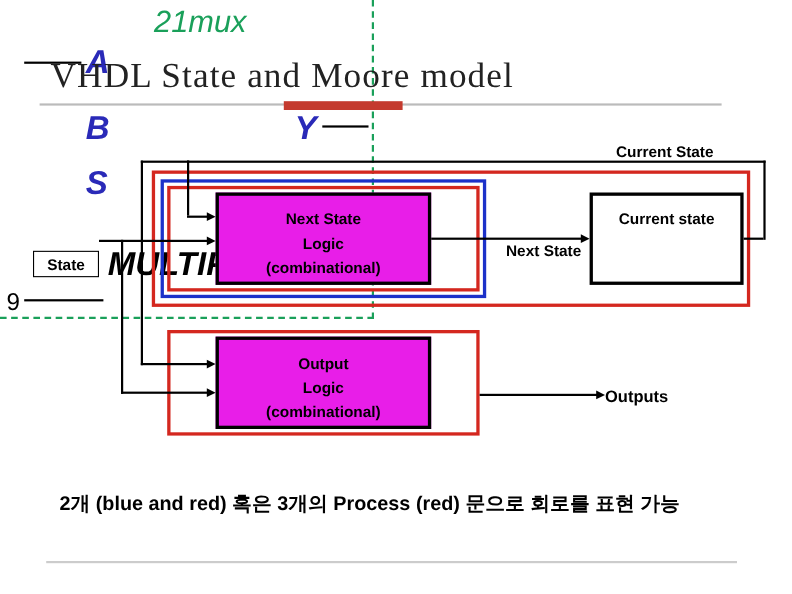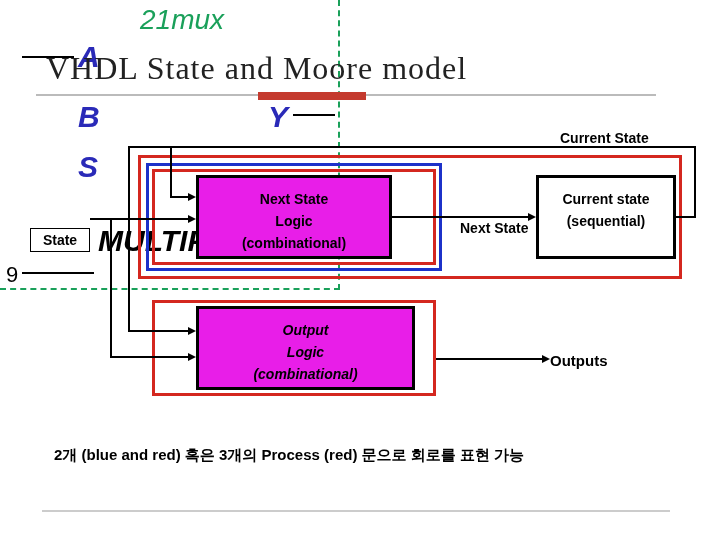--- a/index.html
+++ b/index.html
@@ -140,21 +140,21 @@
     left: 550px;
     top: 352px;
     font-size: 15px;
     font-weight: bold;
   }
 
   .caption {
     position: absolute;
     left: 54px;
     top: 446px;
-    font-size: 15px;
+    font-size: 18px;
     font-weight: bold;
   }
   .bottom-rule {
     position: absolute;
     left: 42px;
     top: 510px;
     width: 628px;
     height: 2px;
     background: #ccc;
   }
@@ -188,23 +188,22 @@
 <div class="red-box" style="left:152px; top:169px; width:284px; height:96px;"></div>
 <div class="red-box" style="left:152px; top:300px; width:284px; height:96px;"></div>
 
 <div class="magenta-box" style="left:196px; top:175px; width:196px; height:84px;">
   <div>Next State</div>
   <div>Logic</div>
   <div>(combinational)</div>
 </div>
 <div class="white-box" style="left:536px; top:175px; width:140px; height:84px;">
   <div>Current state</div>
-  <div>(sequential)</div>
 </div>
-<div class="magenta-box" style="left:196px; top:306px; width:219px; height:84px;font-style:italic;">
+<div class="magenta-box" style="left:196px; top:306px; width:196px; height:84px;">
   <div>Output</div>
   <div>Logic</div>
   <div>(combinational)</div>
 </div>
 
 <div class="title">VHDL State and Moore model</div>
 <div class="title-underline-grey"></div>
 <div class="title-underline-red"></div>
 
 <div class="label" style="left:560px; top:130px;">Current State</div>

